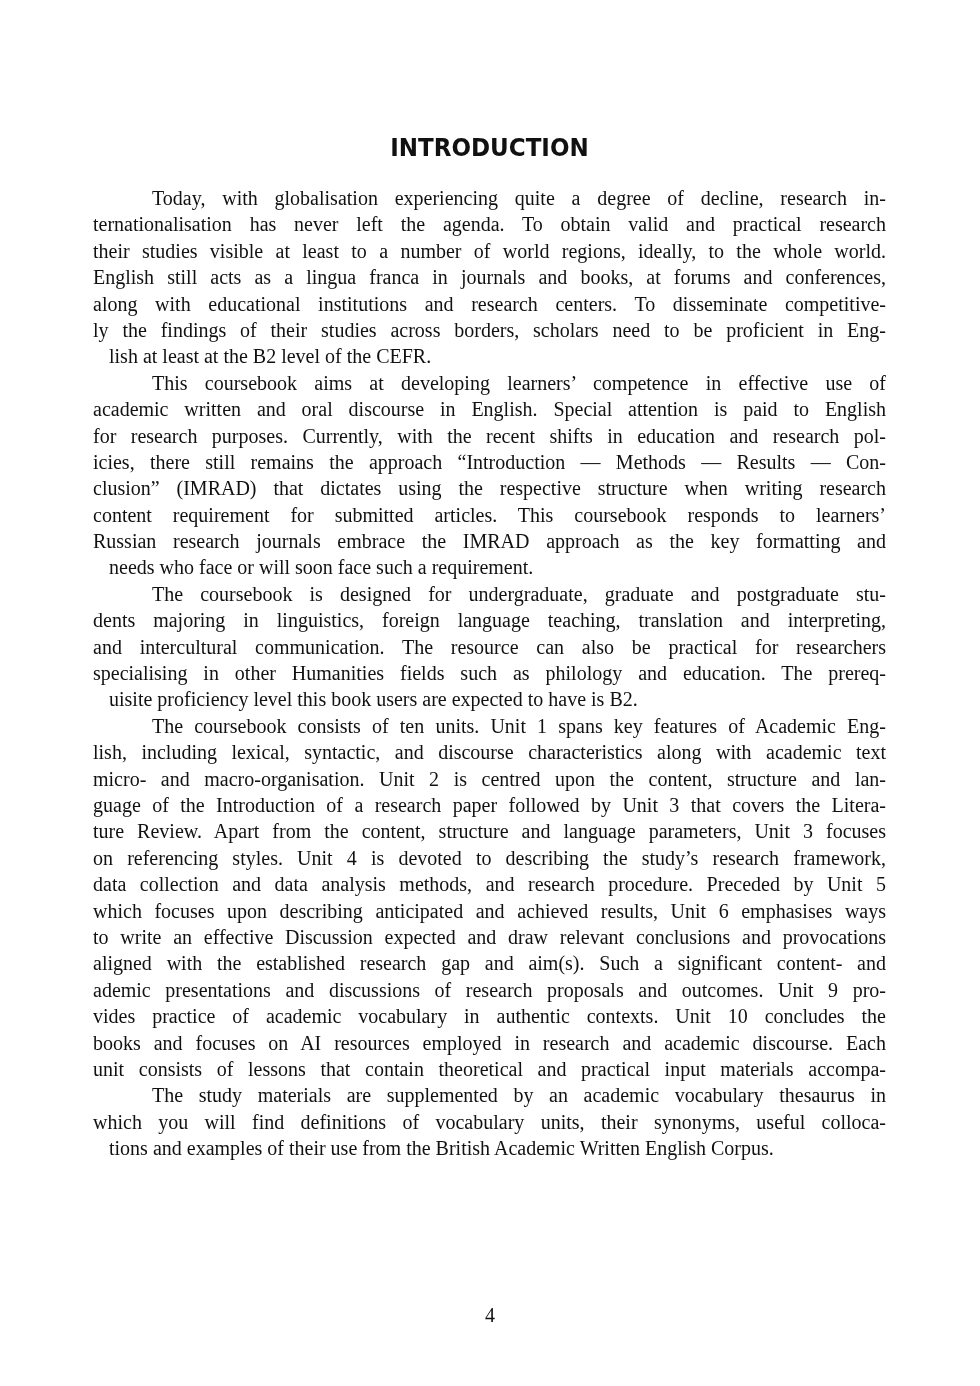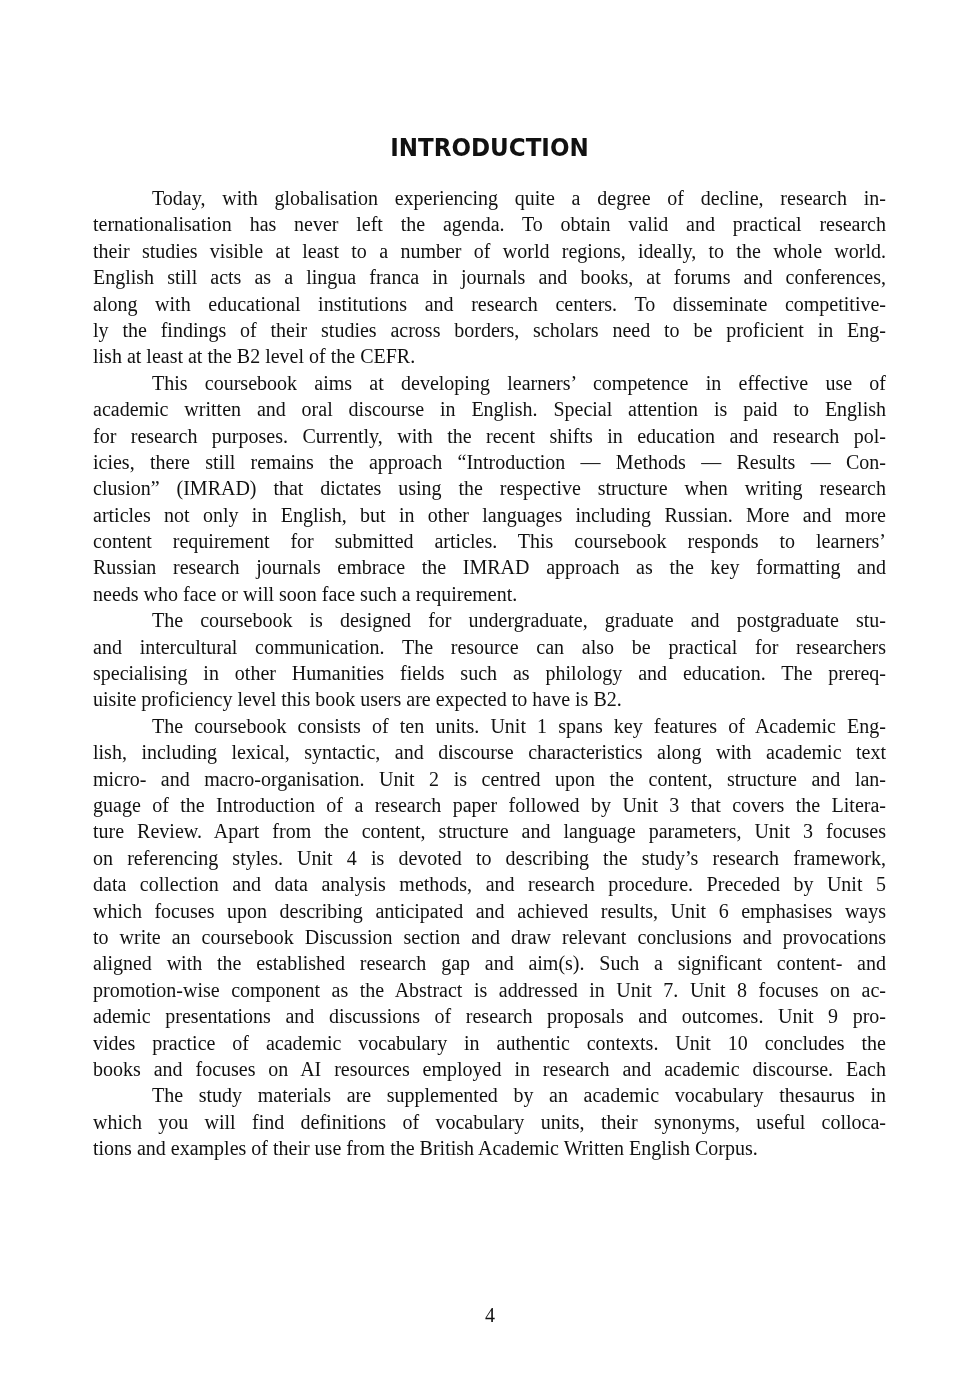--- a/index.html
+++ b/index.html
@@ -41,20 +41,21 @@
     .para { margin: 0; }
     .line {
       display: block;
       height: 26.4px;
       white-space: nowrap;
       text-align: justify;
       text-align-last: justify;
     }
     .line.last {
       text-align-last: left;
+      margin-left: 16px;
     }
     .line.indent {
       text-indent: 59px;
     }
     .page-number {
       position: absolute;
       left: 0;
       width: 980px;
       top: 1304px;
       text-align: center;
@@ -77,46 +78,46 @@
         <span class="line">along with educational institutions and research centers. To disseminate competitive-</span>
         <span class="line">ly the findings of their studies across borders, scholars need to be proficient in Eng-</span>
         <span class="line last">lish at least at the B2 level of the CEFR.</span>
       </p>
     <p class="para">
         <span class="line indent">This coursebook aims at developing learners’ competence in effective use of</span>
         <span class="line">academic written and oral discourse in English. Special attention is paid to English</span>
         <span class="line">for research purposes. Currently, with the recent shifts in education and research pol-</span>
         <span class="line">icies, there still remains the approach “Introduction — Methods — Results — Con-</span>
         <span class="line">clusion” (IMRAD) that dictates using the respective structure when writing research</span>
-        <span class="line">articles not only in English, but in other languages including Russian. More and more</span>
         <span class="line">content requirement for submitted articles. This coursebook responds to learners’</span>
         <span class="line">Russian research journals embrace the IMRAD approach as the key formatting and</span>
         <span class="line last">needs who face or will soon face such a requirement.</span>
       </p>
     <p class="para">
         <span class="line indent">The coursebook is designed for undergraduate, graduate and postgraduate stu-</span>
+        <span class="line">dents majoring in linguistics, foreign language teaching, translation and interpreting,</span>
         <span class="line">and intercultural communication. The resource can also be practical for researchers</span>
         <span class="line">specialising in other Humanities fields such as philology and education. The prereq-</span>
         <span class="line last">uisite proficiency level this book users are expected to have is B2.</span>
       </p>
     <p class="para">
         <span class="line indent">The coursebook consists of ten units. Unit 1 spans key features of Academic Eng-</span>
         <span class="line">lish, including lexical, syntactic, and discourse characteristics along with academic text</span>
         <span class="line">micro- and macro-organisation. Unit 2 is centred upon the content, structure and lan-</span>
         <span class="line">guage of the Introduction of a research paper followed by Unit 3 that covers the Litera-</span>
         <span class="line">ture Review. Apart from the content, structure and language parameters, Unit 3 focuses</span>
         <span class="line">on referencing styles. Unit 4 is devoted to describing the study’s research framework,</span>
         <span class="line">data collection and data analysis methods, and research procedure. Preceded by Unit 5</span>
         <span class="line">which focuses upon describing anticipated and achieved results, Unit 6 emphasises ways</span>
-        <span class="line">to write an coursebook Discussion section and draw relevant conclusions and provocations</span>
+        <span class="line">to write an effective Discussion expected and draw relevant conclusions and provocations</span>
         <span class="line">aligned with the established research gap and aim(s). Such a significant content- and</span>
-        <span class="line">promotion-wise component as the Abstract is addressed in Unit 7. Unit 8 focuses on ac-</span>
         <span class="line">ademic presentations and discussions of research proposals and outcomes. Unit 9 pro-</span>
         <span class="line">vides practice of academic vocabulary in authentic contexts. Unit 10 concludes the</span>
         <span class="line">books and focuses on AI resources employed in research and academic discourse. Each</span>
+        <span class="line">unit consists of lessons that contain theoretical and practical input materials accompa-</span>
       </p>
     <p class="para">
         <span class="line indent">The study materials are supplemented by an academic vocabulary thesaurus in</span>
         <span class="line">which you will find definitions of vocabulary units, their synonyms, useful colloca-</span>
         <span class="line last">tions and examples of their use from the British Academic Written English Corpus.</span>
       </p>
   </div>
 </div>
 
 <div class="page-number">4</div>

